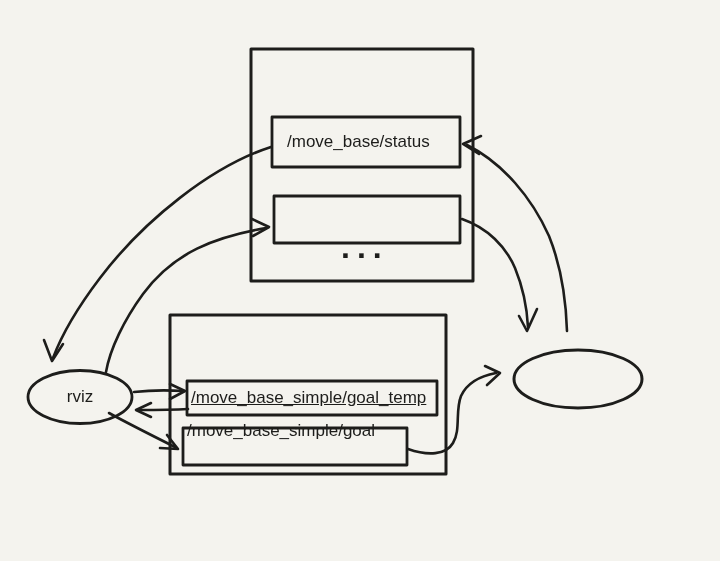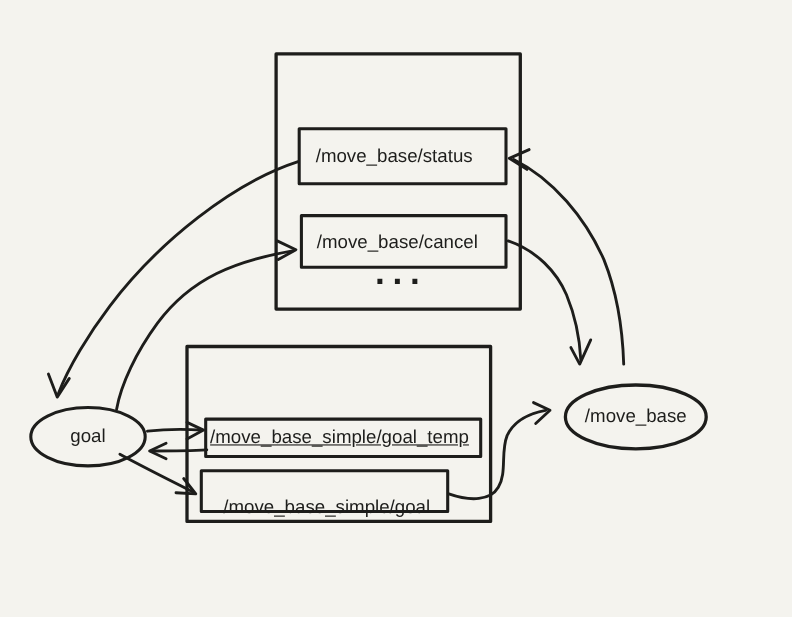--- a/index.html
+++ b/index.html
@@ -97,26 +97,24 @@
     </g>
 
     <g stroke-width="2.6">
       <path d="M 408 449 C 428 456, 446 455, 453 443 C 461 430, 455 411, 461 396 C 467 383, 480 376, 496 373"></path>
       <path d="M 485 366 L 500 373 L 487 385"></path>
     </g>
   </svg>
 
   <div class="lbl box-lbl" style="left:287px; top:117px; height:50px;">/move_base/status</div>
 
-  <div class="lbl box-lbl" style="left:288px; top:196px; height:47px;">/move_base/cancel</div>
 
   <div class="lbl dots" style="left:341px; top:232px;">...</div>
 
 
   <div class="lbl box-lbl" style="left:191px; top:381px; height:34px;text-decoration:underline;">/move_base_simple/goal_temp</div>
 
-  <div class="lbl box-lbl" style="left:187px; top:442px; height:37px;margin-left:16px;">/move_base_simple/goal</div>
+  <div class="lbl box-lbl" style="left:187px; top:412px; height:37px;">/move_base_simple/goal</div>
 
-  <div class="lbl center-lbl" style="left:28px; top:371px; width:104px; height:52px;">goal</div>
+  <div class="lbl center-lbl" style="left:28px; top:371px; width:104px; height:52px;">rviz</div>
 
-  <div class="lbl center-lbl" style="left:514px; top:350px; width:128px; height:58px;">/move_base</div>
 
 </div>
 
 </body></html>

